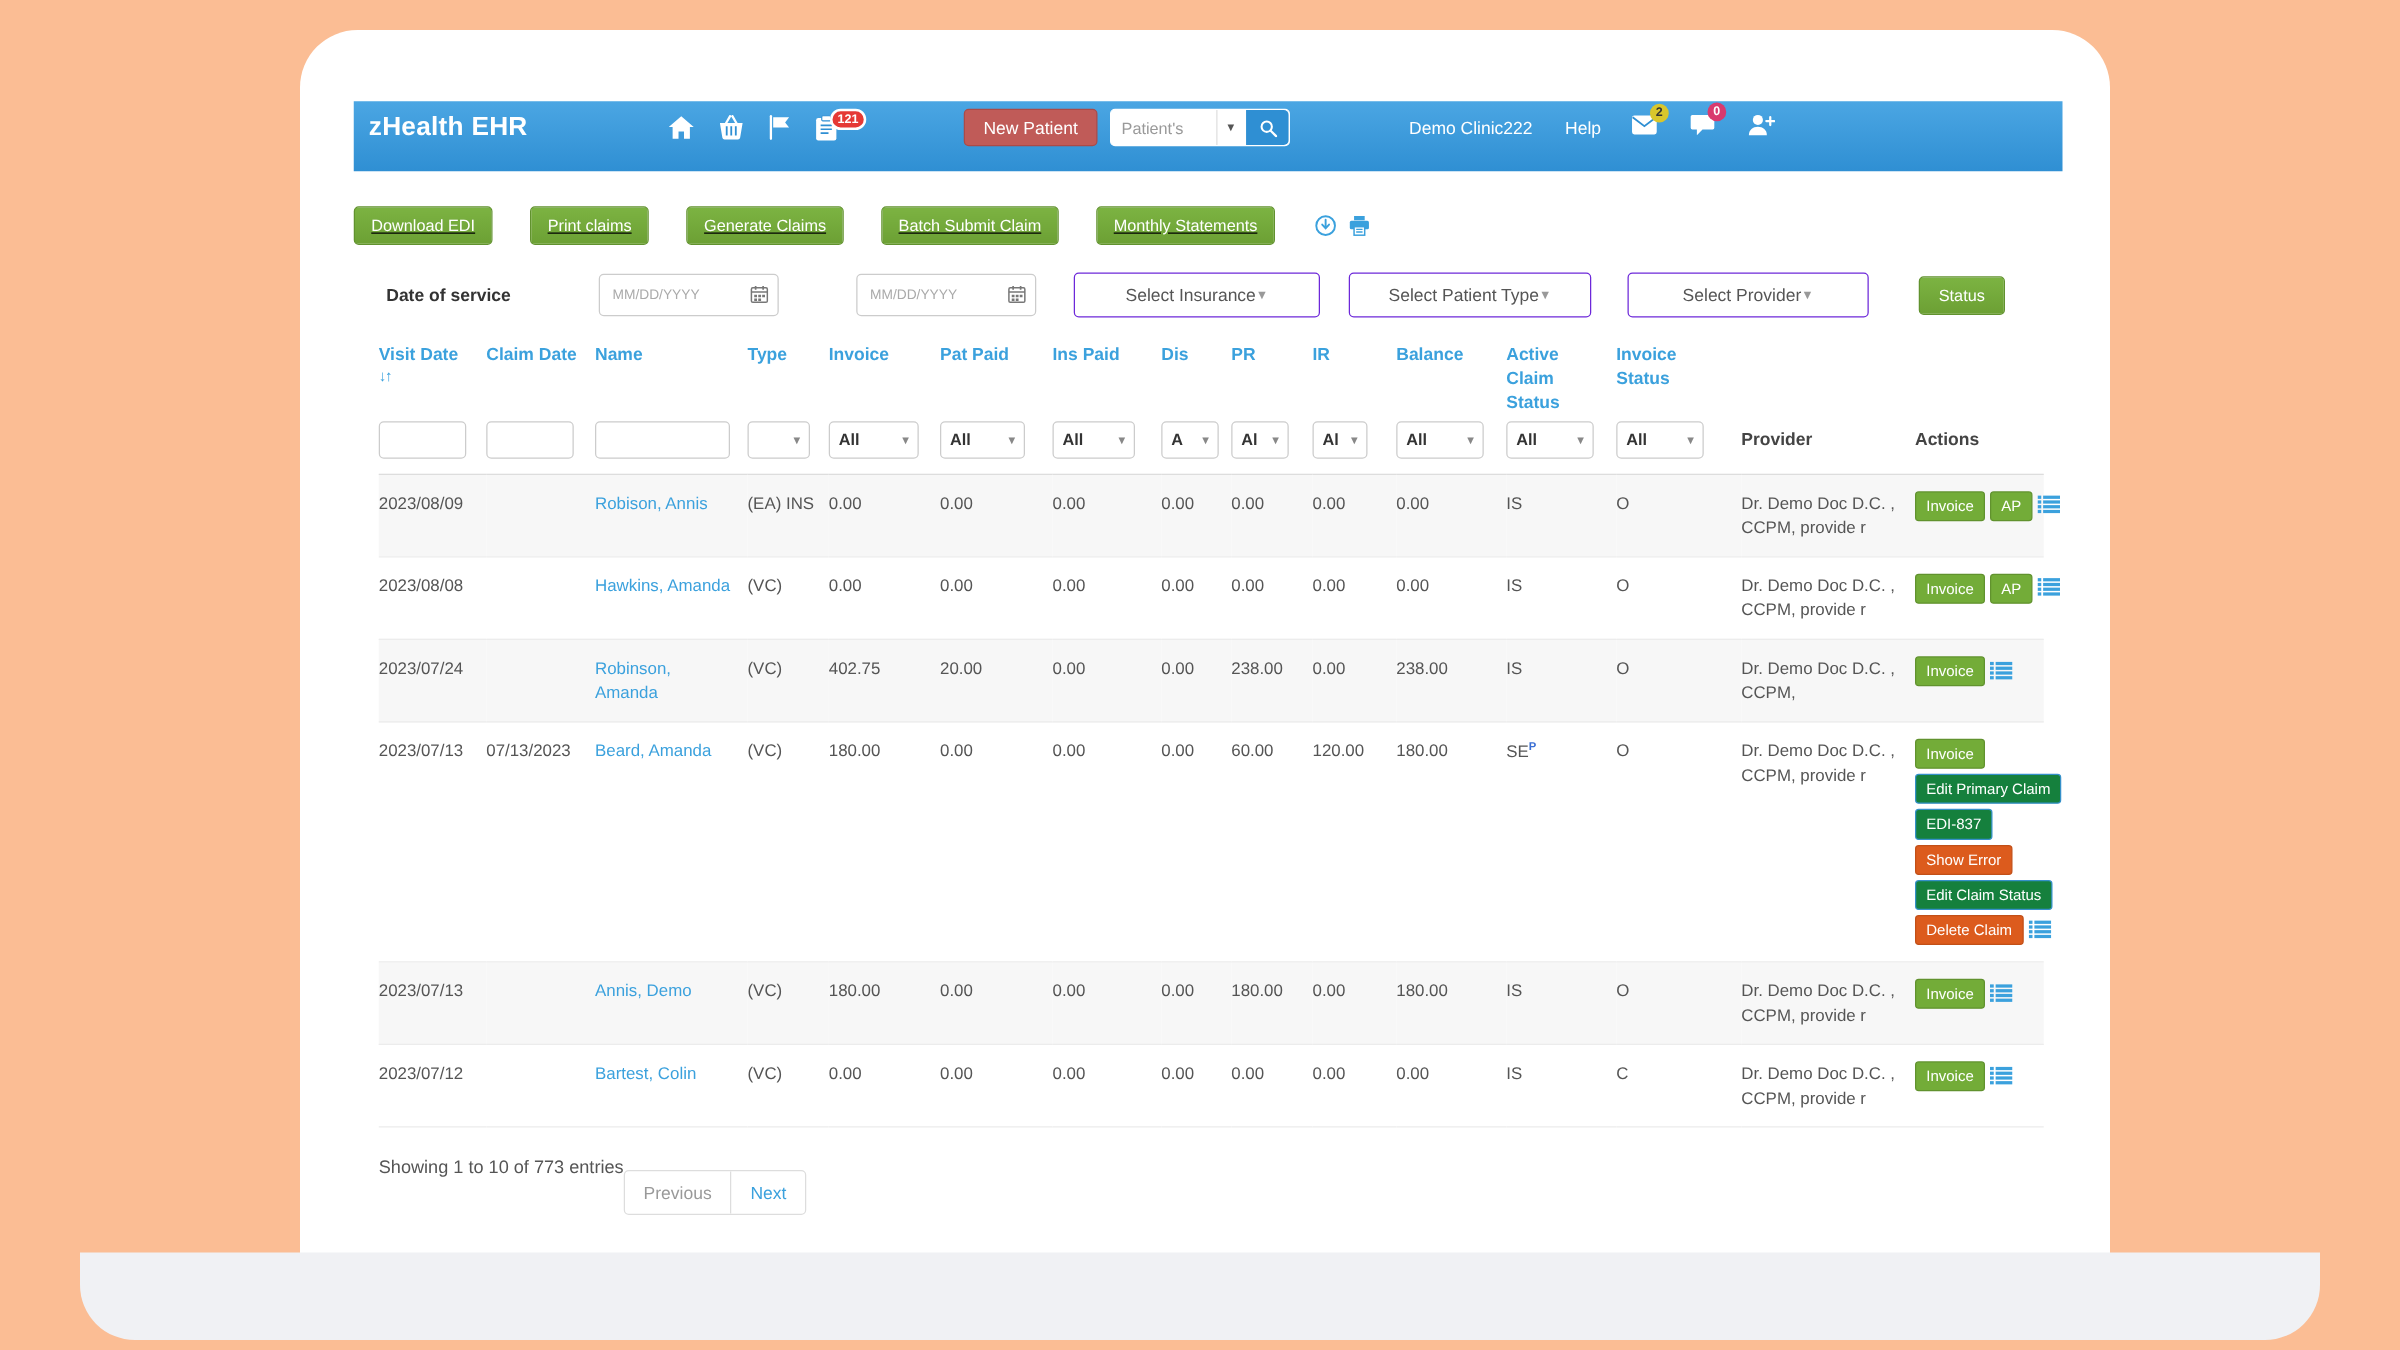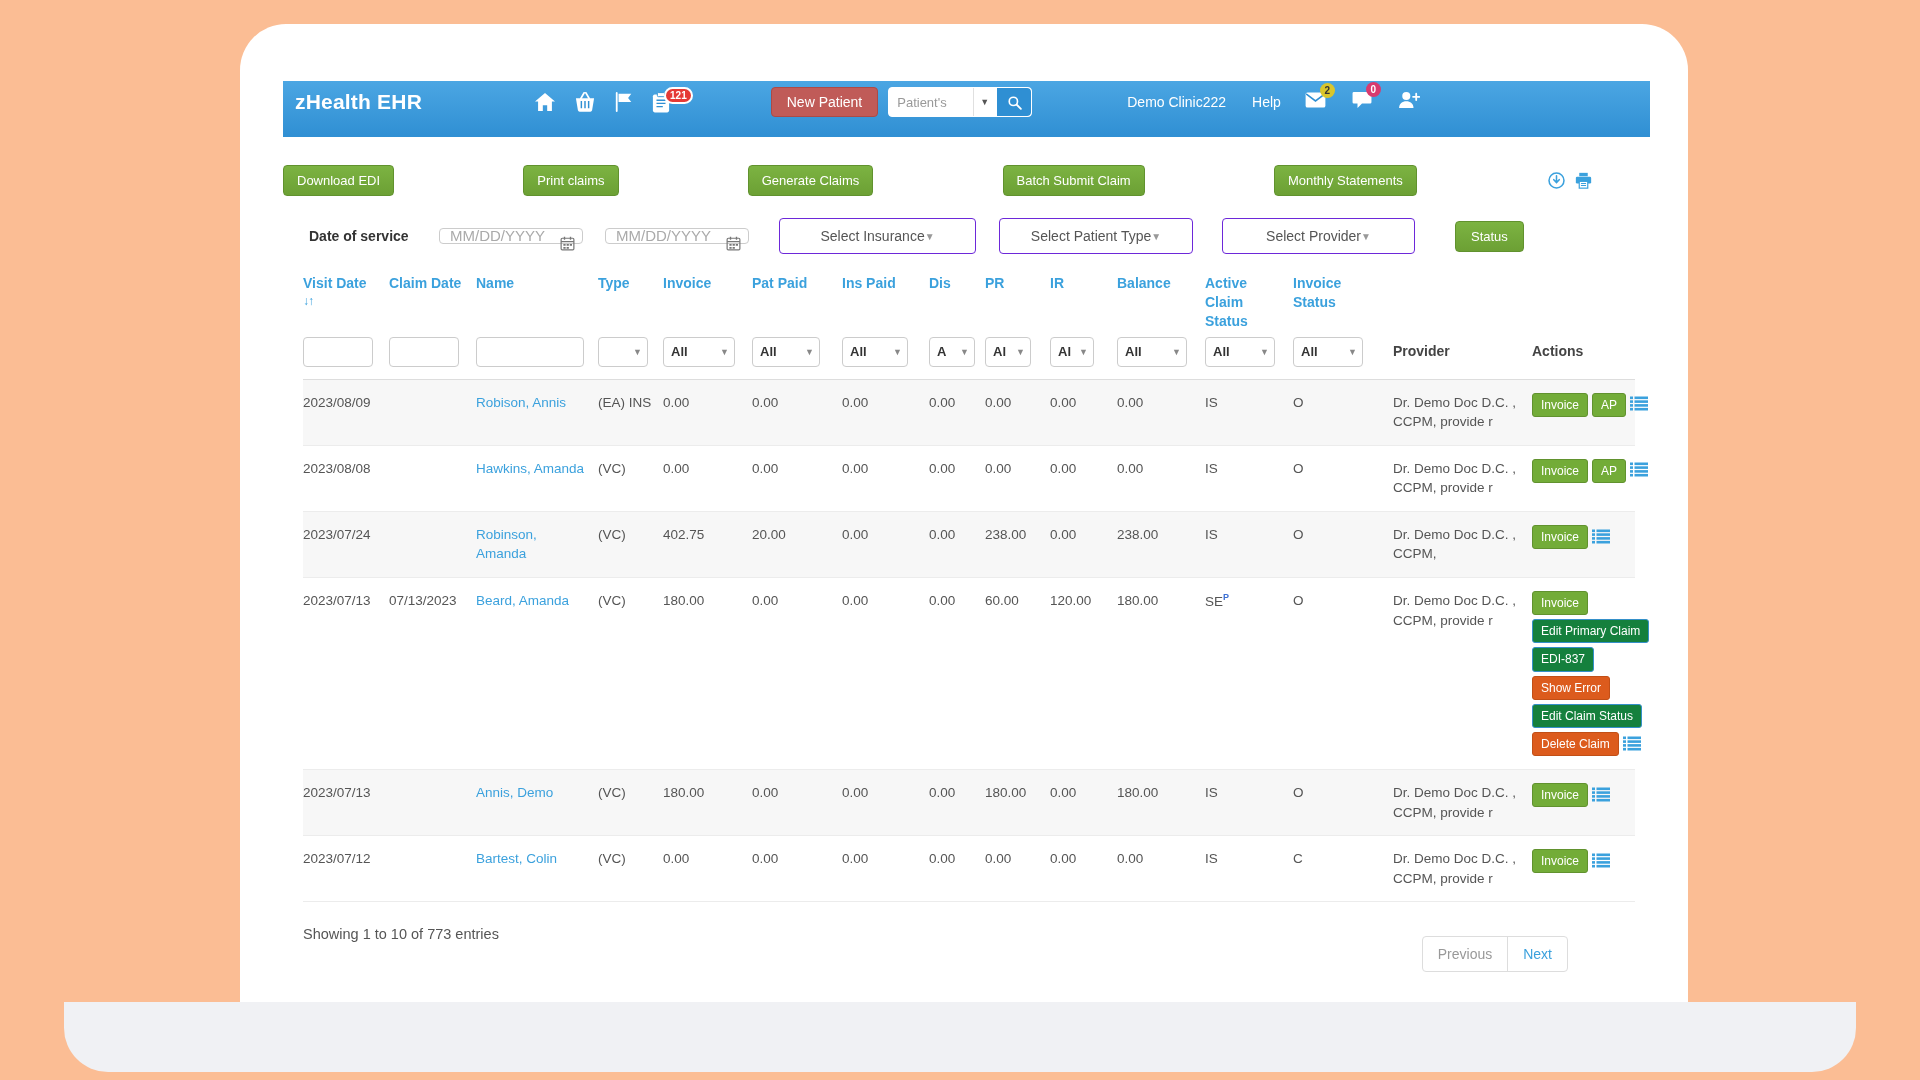--- a/index.html
+++ b/index.html
@@ -58,36 +58,36 @@
   .mini-badge {
     position:absolute; top:-9px; right:-9px; min-width:15px; height:15px; border-radius:8px;
     font-size:10px; font-weight:bold; display:flex; align-items:center; justify-content:center; padding:0 3px;
   }
   .mini-badge.yellow { background:#D9C62C; color:#333; }
   .mini-badge.pink { background:#D93A6E; color:#fff; }
   .topbar-row2 { text-align:right; font-size:13.5px; padding-right:6px; margin-top:1px; }
   .topbar-row2 .caret { font-size:9px; margin-left:4px; }
 
   
-  .toolbar { display:flex; align-items:center; justify-content:space-between; margin-top:28px; padding-right:58px; gap:30px; }
+  .toolbar { display:flex; align-items:center; justify-content:flex-start; margin-top:28px; padding-right:58px; gap:30px;text-decoration:underline; }
   .green-btn {
     background:linear-gradient(180deg,#7CB342 0%,#6CA034 100%);
     border:1px solid #61922E; color:#fff; font-size:13px; padding:7px 13px;
     border-radius:4px; cursor:pointer; white-space:nowrap;
   }
   .toolbar-icons { display:flex; align-items:center; gap:10px; margin-left:2px; }
   .toolbar-icons svg { display:block; cursor:pointer; }
 
   
   .filters { display:flex; align-items:center; margin-top:22px; padding-left:26px; }
   .filters .label { font-size:14px; font-weight:bold; color:#333; width:108px; }
   .date-box { position:relative; margin-left:22px; }
   .date-box input {
-    width:144px; height:16px; border:1px solid #ccc; border-radius:4px;
-    padding:0 30px 0 10px; font-size:15px; color:#444; outline:none;
+    width:144px; height:34px; border:1px solid #ccc; border-radius:4px;
+    padding:0 30px 0 10px; font-size:11px; color:#444; outline:none;margin-left:40px;
   }
   .date-box input::placeholder { color:#aaa; }
   .date-box svg { position:absolute; right:8px; top:9px; }
   .big-select {
     height:36px; border:1px solid #6d28d9; border-radius:4px; background:#fff;
     display:flex; align-items:center; justify-content:center;
     font-size:14px; color:#555; padding:0 10px; cursor:pointer;
   }
   .big-select .caret { color:#999; font-size:10px; }
   .sel-insurance { width:197px; margin-left:30px; }
@@ -121,21 +121,21 @@
   .abtn {
     display:inline-block; color:#fff; font-size:12px; padding:3px 8px; border-radius:3px;
     cursor:pointer; white-space:nowrap; line-height:1.35;
   }
   .abtn.green { background:#73AC38; border:1px solid #61922E; }
   .abtn.blue { background:#15803d; border:1px solid #3590C9; }
   .abtn.orange { background:#DC5B1D; border:1px solid #C24F17; }
   .row-menu { cursor:pointer; display:inline-block; }
 
   
-  .table-footer { display:flex; justify-content:space-between; align-items:flex-start; margin-top:24px; padding:0 82px 0 20px; }
+  .table-footer { display:flex; align-items:flex-start; margin-top:24px; padding:0 82px 0 20px; }
   .showing-text { font-size:14.5px; color:#555; }
   .pagination { display:flex; border:1px solid #ddd; border-radius:4px; overflow:hidden; margin-top:10px; background:#fff; }
   .pagination .pg { font-size:14px; padding:9px 15px; cursor:pointer; }
   .pg-prev { color:#999; border-right:1px solid #ddd; }
   .pg-next { color:#3BA1DD; }
 </style>
 </head>
 <body>
 
 <div class="laptop-screen">

